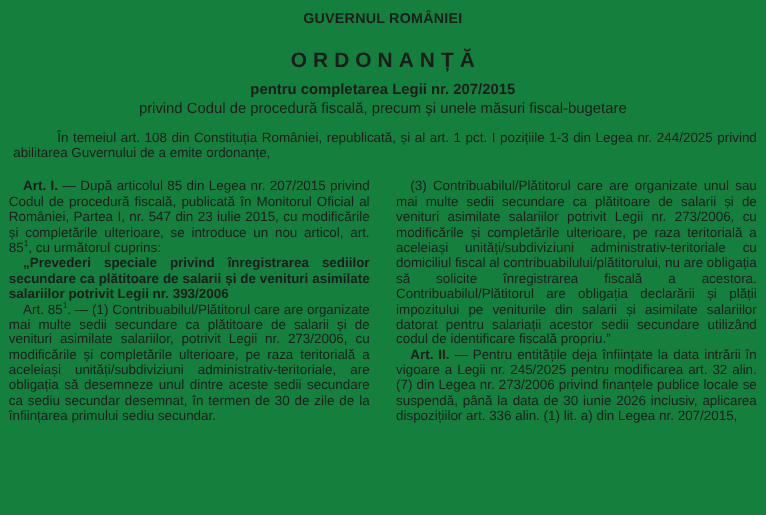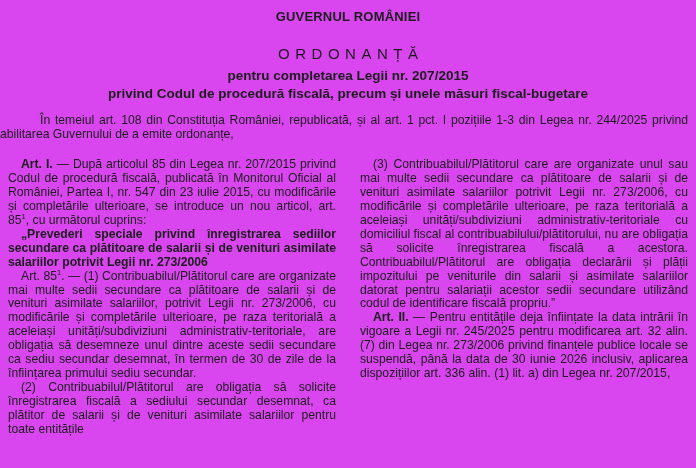--- a/index.html
+++ b/index.html
@@ -2,35 +2,35 @@
 <html lang="ro"><head>
 <meta charset="utf-8">
 <style>
   html, body { margin: 0; padding: 0; }
   body {
     width: 696px; height: 468px; overflow: hidden;
     background: #ffffff; color: #1c1c1c;
     font-family: "Liberation Sans", "DejaVu Sans", sans-serif;
     -webkit-font-smoothing: antialiased;
   }
-  .doc { position: relative; width: 696px; height: 468px; background: #d946ef; }
+  .doc { position: relative; width: 696px; height: 468px; background: #15803d; }
 
   .hdr { text-align: center; }
   .institution {
     padding-top: 9px; font-size: 13px; font-weight: bold; letter-spacing: 0.2px;
   }
   .doctype {
-    margin-top: 21px; font-size: 15px; font-weight: normal;
+    margin-top: 21px; font-size: 19px; font-weight: bold;
     letter-spacing: 5.5px; text-indent: 5.5px; 
   }
   .sub1 { margin-top: 6px; font-size: 13.5px; font-weight: bold; text-align: center; }
-  .sub2 { margin-top: 3px; font-size: 13.5px; font-weight: bold; }
+  .sub2 { margin-top: 3px; font-size: 13.5px; font-weight: normal; }
 
   .preamble {
-    margin: 12px 8px 0 0; font-size: 12.2px; line-height: 14.2px;
+    margin: 12px 8px 0 12px; font-size: 12.2px; line-height: 14.2px;
     text-align: justify;
   }
   .indent-lg { text-indent: 40px; }
   .adoption { margin-top: 13px; }
 
   .cols { display: flex; gap: 24px; margin: 17px 8px 0 8px; }
   .col {
     flex: 1 1 0; min-width: 0;
     font-size: 12.2px; line-height: 13.9px; text-align: justify;
   }
@@ -51,23 +51,22 @@
     <div class="sub1">pentru completarea Legii nr. 207/2015</div>
     <div class="sub2">privind Codul de procedură fiscală, precum și unele măsuri fiscal-bugetare</div>
   </div>
 
   <p class="preamble indent-lg">În temeiul art. 108 din Constituția României, republicată, și al art. 1 pct. I pozițiile 1-3 din Legea nr. 244/2025 privind abilitarea Guvernului de a emite ordonanțe,</p>
 
 
   <div class="cols">
     <div class="col">
       <p><b>Art. I.</b><span> — După articolul 85 din Legea nr. 207/2015 privind Codul de procedură fiscală, publicată în Monitorul Oficial al României, Partea I, nr. 547 din 23 iulie 2015, cu modificările și completările ulterioare, se introduce un nou articol, art. 85</span><sup>1</sup><span>, cu următorul cuprins:</span></p>
-      <p><b>„Prevederi speciale privind înregistrarea sediilor secundare ca plătitoare de salarii și de venituri asimilate salariilor potrivit Legii nr. 273/2006</b></p>
+      <p><b>„Prevederi speciale privind înregistrarea sediilor secundare ca plătitoare de salarii și de venituri asimilate salariilor potrivit Legii nr. 393/2006</b></p>
       <p><span>Art. 85</span><sup>1</sup><span>. — (1) Contribuabilul/Plătitorul care are organizate mai multe sedii secundare ca plătitoare de salarii și de venituri asimilate salariilor, potrivit Legii nr. 273/2006, cu modificările și completările ulterioare, pe raza teritorială a aceleiași unități/subdiviziuni administrativ-teritoriale, are obligația să desemneze unul dintre aceste sedii secundare ca sediu secundar desemnat, în termen de 30 de zile de la înființarea primului sediu secundar.</span></p>
-      <p><span>(2) Contribuabilul/Plătitorul are obligația să solicite înregistrarea fiscală a sediului secundar desemnat, ca plătitor de salarii și de venituri asimilate salariilor pentru toate entitățile</span></p>
     </div>
     <div class="col">
       <p><span>(3) Contribuabilul/Plătitorul care are organizate unul sau mai multe sedii secundare ca plătitoare de salarii și de venituri asimilate salariilor potrivit Legii nr. 273/2006, cu modificările și completările ulterioare, pe raza teritorială a aceleiași unități/subdiviziuni administrativ-teritoriale cu domiciliul fiscal al contribuabilului/plătitorului, nu are obligația să solicite înregistrarea fiscală a acestora. Contribuabilul/Plătitorul are obligația declarării și plății impozitului pe veniturile din salarii și asimilate salariilor datorat pentru salariații acestor sedii secundare utilizând codul de identificare fiscală propriu.”</span></p>
       <p><b>Art. II.</b><span> — Pentru entitățile deja înființate la data intrării în vigoare a Legii nr. 245/2025 pentru modificarea art. 32 alin. (7) din Legea nr. 273/2006 privind finanțele publice locale se suspendă, până la data de 30 iunie 2026 inclusiv, aplicarea dispozițiilor art. 336 alin. (1) lit. a) din Legea nr. 207/2015,</span></p>
     </div>
   </div>
 
 </div>
 
 </body></html>

